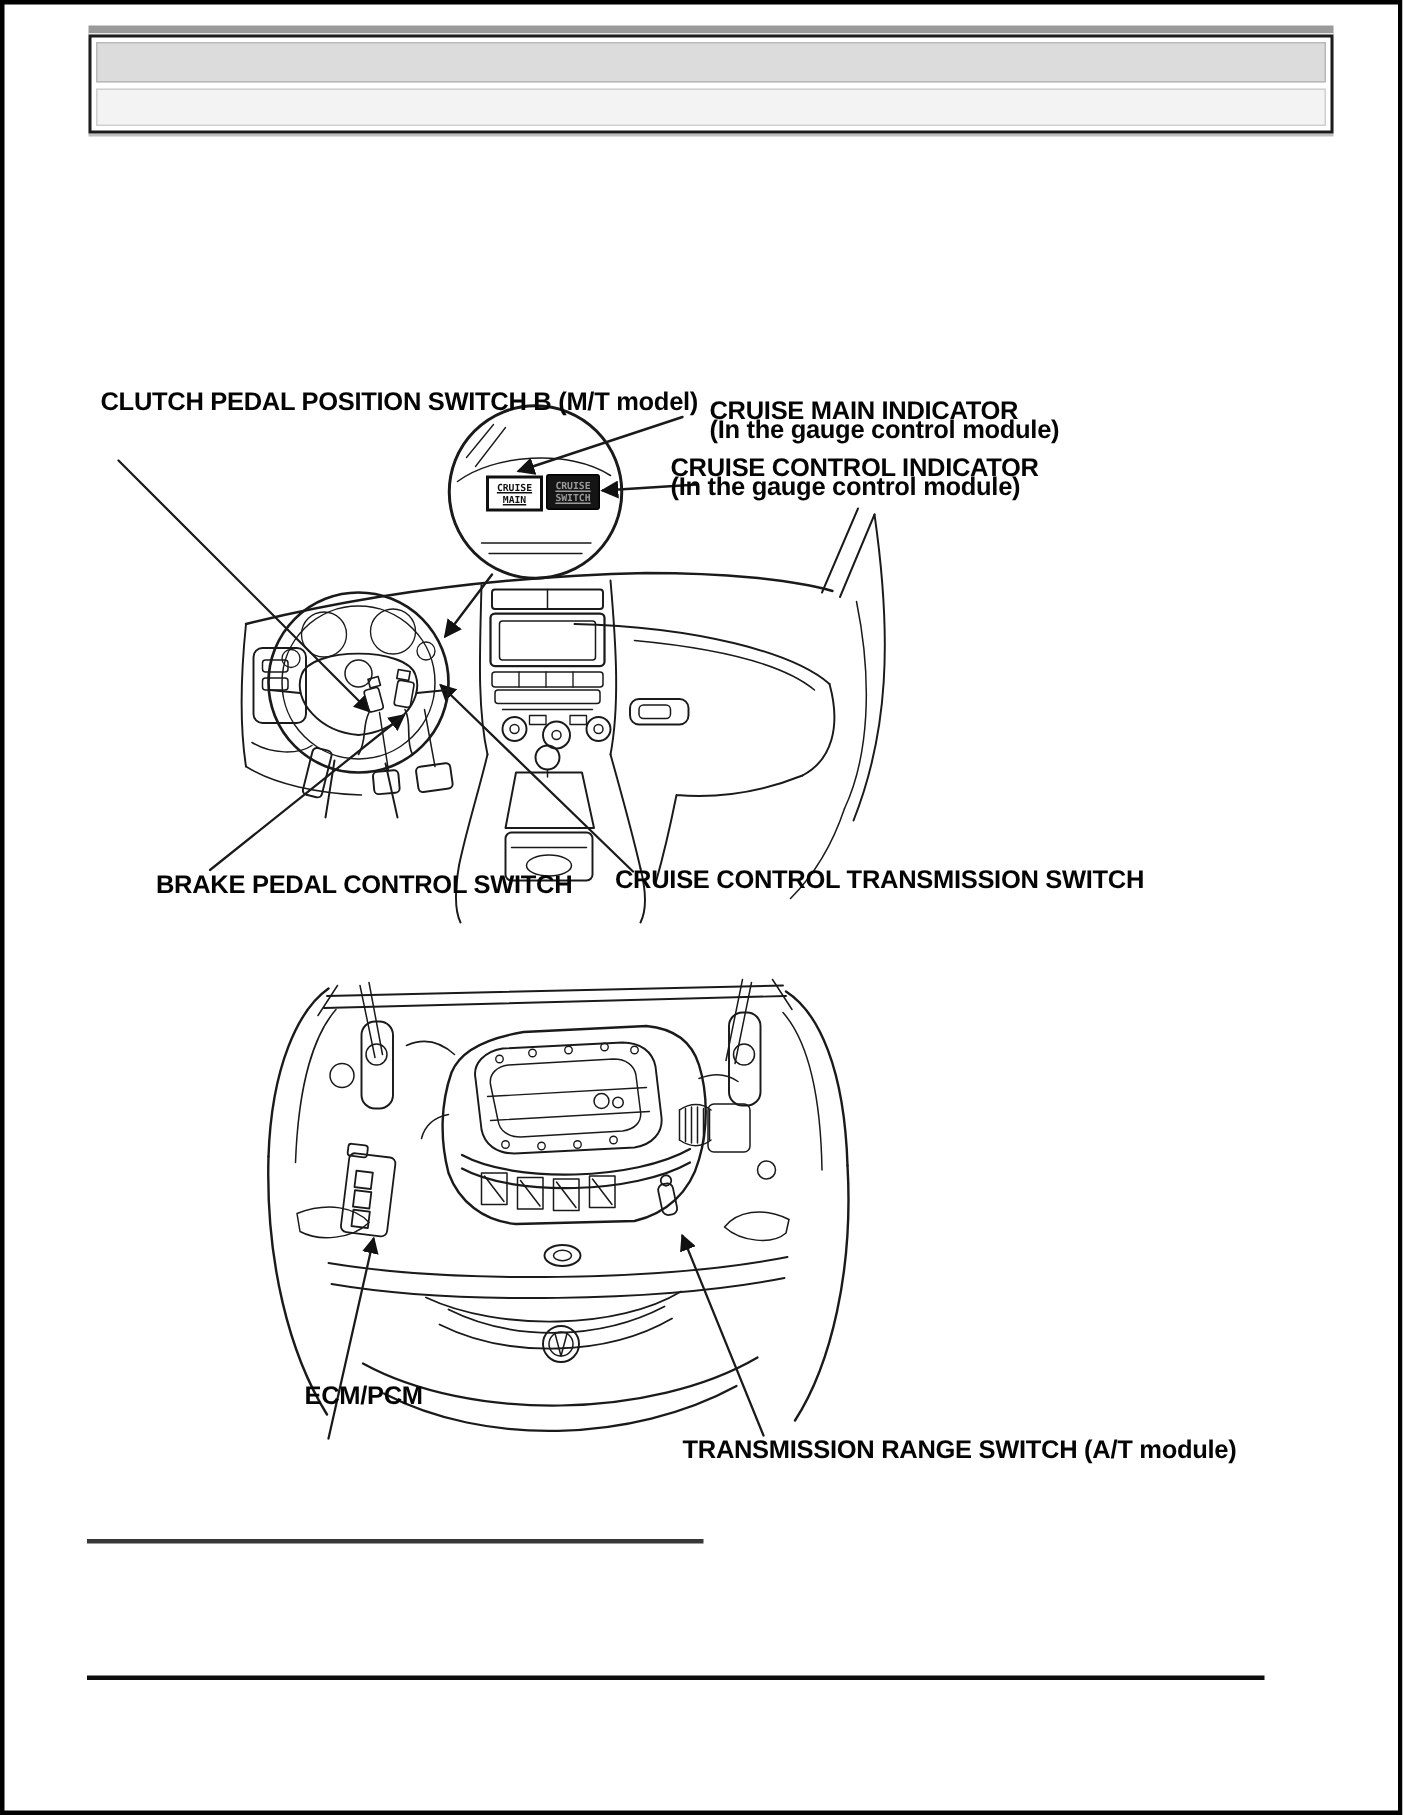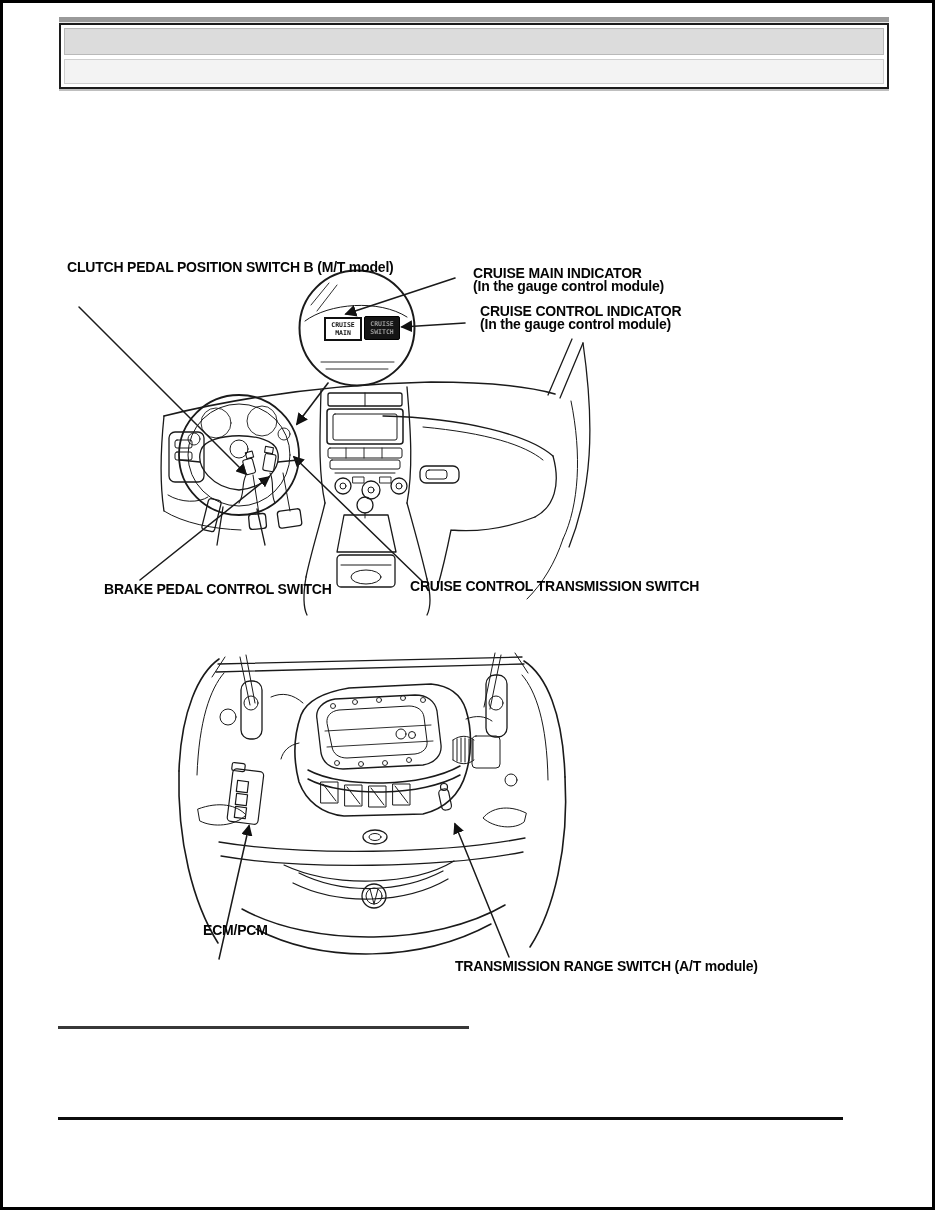--- a/index.html
+++ b/index.html
@@ -11,27 +11,27 @@
   
   .hdr{position:absolute;left:56px;top:14px;width:830px;}
   .hdr-strip{height:5px;background:#9a9a9a;border-bottom:1px solid #e8e8e8;}
   .hdr-box{border:2px solid #1c1c1c;background:#fff;padding:3px;box-shadow:0 2px 0 rgba(0,0,0,.25);}
   .hdr-row1{height:25px;background:#dcdcdc;border:1px solid #b9b9b9;margin-bottom:4px;}
   .hdr-row2{height:23px;background:#f3f3f3;border:1px solid #cfcfcf;}
   
   svg.art{position:absolute;left:0;top:0;}
   
   .lbl{
-    position:absolute;font-weight:bold;font-size:14px;line-height:13px;
+    position:absolute;font-weight:bold;font-size:17px;line-height:13px;
     letter-spacing:-0.2px;white-space:nowrap;color:#050505;
   }
   
   .ind{
     position:absolute;text-align:center;font-family:"DejaVu Sans Mono",monospace;
-    font-weight:bold;font-size:6.5px;line-height:8px;letter-spacing:0;
+    font-weight:bold;font-size:6.5px;line-height:8px;letter-spacing:0;text-decoration:underline;
   }
   .ind-main{
     left:321px;top:314px;width:34px;height:18px;padding-top:2px;
     border:2px solid #101010;background:#fff;color:#111;
   }
   .ind-ctrl{
     left:361px;top:313px;width:34px;height:19px;padding-top:3px;
     background:#151515;color:#9b9b9b;border:1px solid #000;border-radius:2px;
   }
   
@@ -252,21 +252,21 @@
     </g>
   </svg>
 
   <div class="lbl" style="left:64px;top:258px">CLUTCH PEDAL POSITION SWITCH B (M/T model)</div>
 
   <div class="lbl" style="left:470px;top:264px">
     <div>CRUISE MAIN INDICATOR</div>
     <div>(In the gauge control module)</div>
   </div>
 
-  <div class="lbl" style="left:477px;top:302px">
+  <div class="lbl" style="left:444px;top:302px">
     <div>CRUISE CONTROL INDICATOR</div>
     <div>(In the gauge control module)</div>
   </div>
 
   <div class="lbl" style="left:101px;top:580px">BRAKE PEDAL CONTROL SWITCH</div>
 
   <div class="lbl" style="left:407px;top:577px">CRUISE CONTROL TRANSMISSION SWITCH</div>
 
   <div class="lbl" style="left:200px;top:921px">ECM/PCM</div>
 

